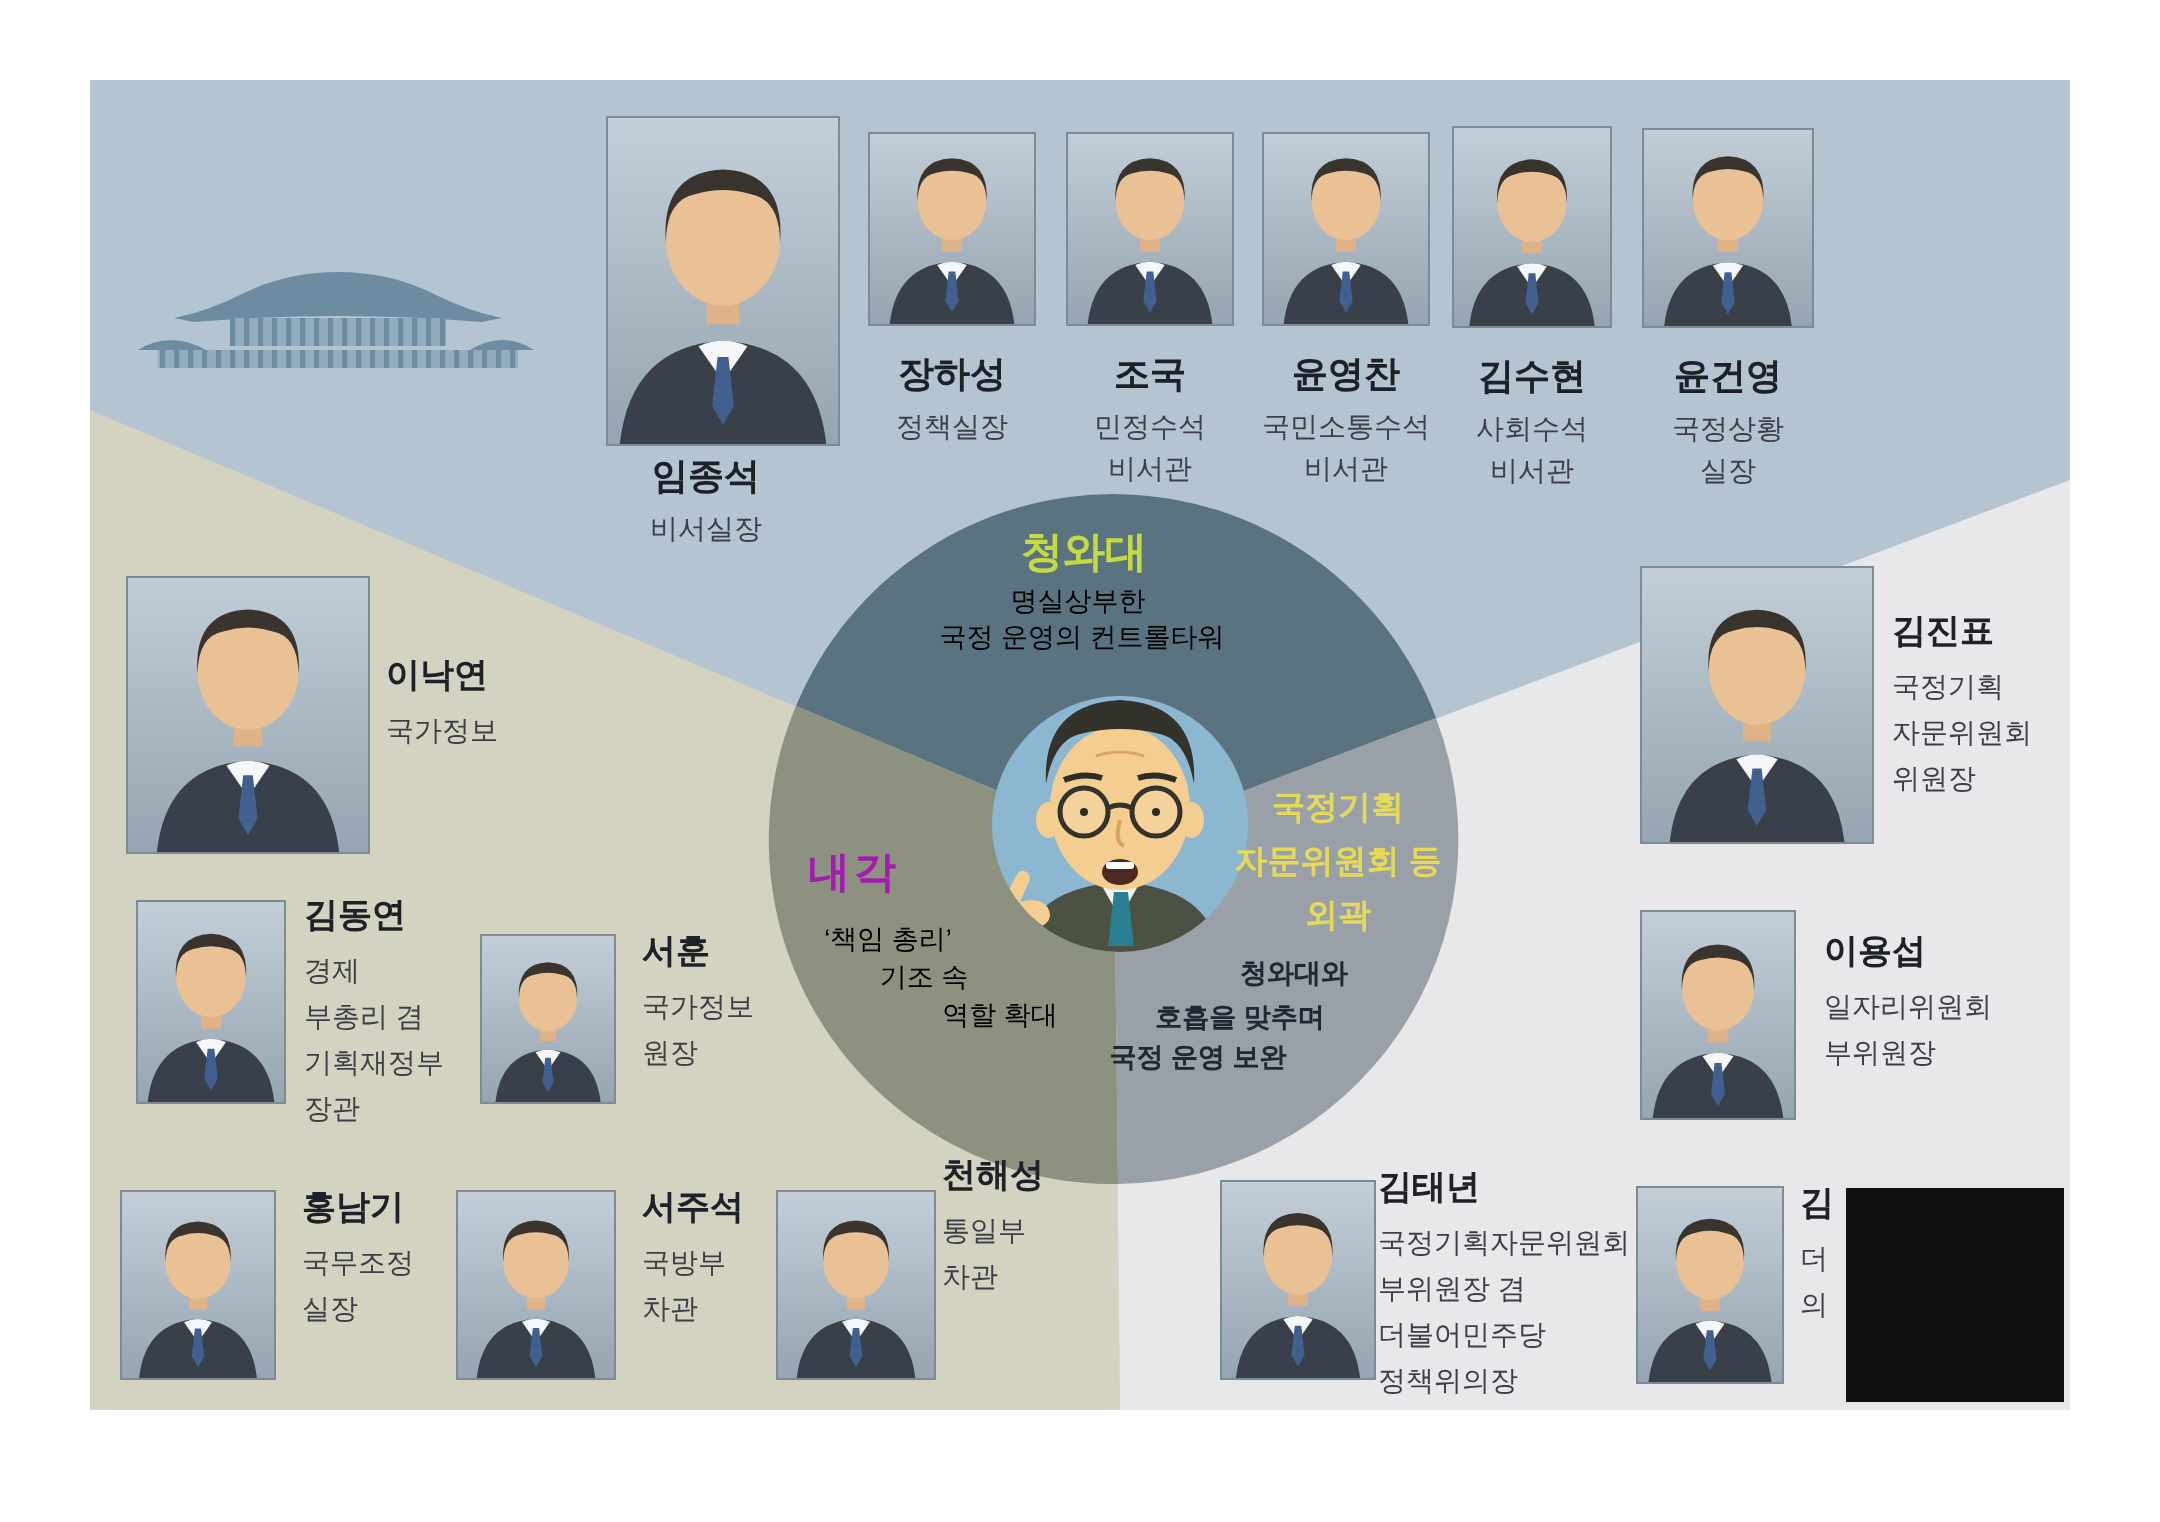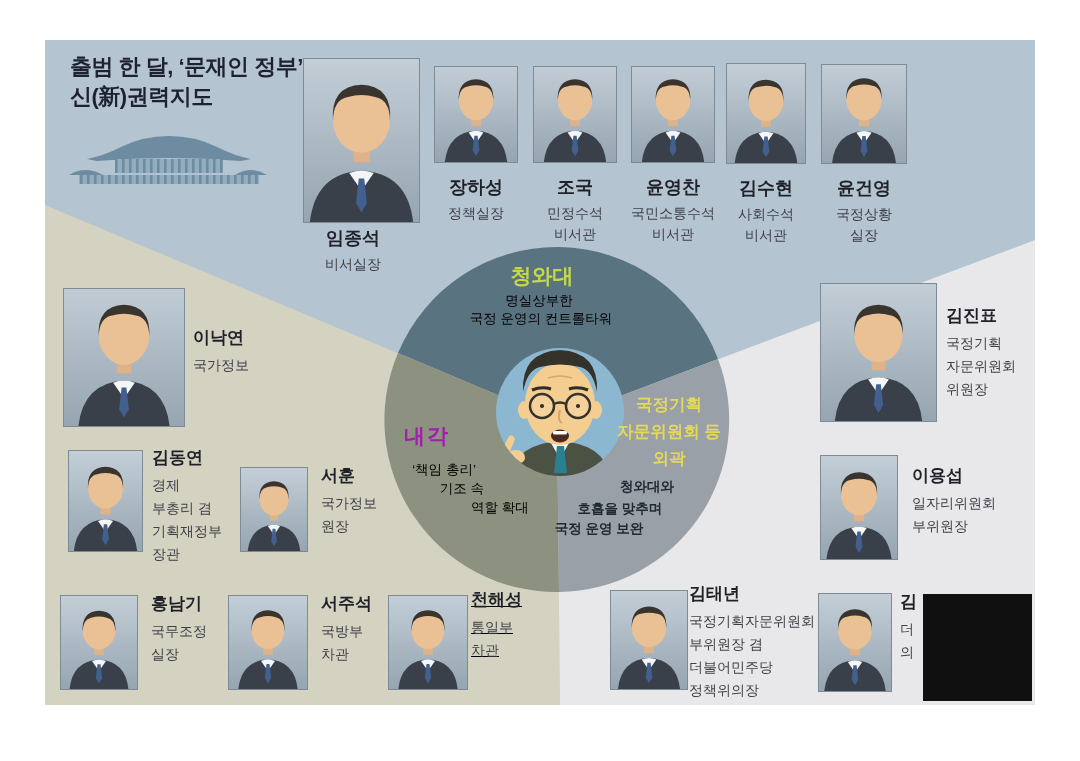--- a/index.html
+++ b/index.html
@@ -91,24 +91,20 @@
 
     <g>
       <path d="M42,119 Q58,116 76,107 Q98,96 124,96 Q150,96 172,107 Q190,116 206,119 L196,121 Q160,118 124,118 Q88,118 52,121 Z" fill="#6d8ca2"></path>
       <rect x="70" y="119" width="108" height="14" fill="url(#colPat)"></rect>
       <rect x="34" y="135" width="180" height="9" fill="url(#colPat)"></rect>
       <path d="M24,135 Q40,125 58,135 Z" fill="#6d8ca2"></path>
       <path d="M190,135 Q206,125 222,135 Z" fill="#6d8ca2"></path>
     </g>
   </svg>
 
-  <div class="title">
-    <div>출범 한 달, ‘문재인 정부’</div>
-    <div>신(新)권력지도</div>
-  </div>
 
   <div class="seg-title t-cwd" style="left:542px;top:262px;">청와대</div>
   <div class="seg-line white" style="left:539px;top:292px;">명실상부한</div>
   <div class="seg-line white" style="left:541px;top:310px;">국정 운영의 컨트롤타워</div>
 
   <div class="seg-title t-cab" style="left:427px;top:422px;">내각</div>
   <div class="seg-line white" style="left:444px;top:461px;">‘책임 총리’</div>
   <div class="seg-line white" style="left:462px;top:480px;">기조 속</div>
   <div class="seg-line white" style="left:500px;top:499px;">역할 확대</div>
 
@@ -346,21 +342,21 @@
         <svg viewBox="0 0 100 120" preserveAspectRatio="xMidYMax slice">
           <rect width="100" height="120" fill="url(#photoGrad)"></rect>
           <rect x="44" y="60" width="12" height="16" fill="#dfb387"></rect>
           <path d="M12,120 Q16,84 50,82 Q84,84 88,120 Z" fill="#3a4049"></path>
           <path d="M41,84 L50,97 L59,84 Q50,80 41,84 Z" fill="#f5f6f7"></path>
           <path d="M48,88 L52,88 L54,106 L50,113 L46,106 Z" fill="#41608f"></path>
           <ellipse cx="50" cy="45" rx="21" ry="24" fill="#e9c195"></ellipse>
           <path d="M29,46 Q27,20 50,19 Q73,20 71,46 Q71,30 60,28 Q50,25 40,28 Q29,30 29,46 Z" fill="#3a342f"></path>
         </svg>
       </div>
-      <div class="plabel right" style="left: 471px; top: 588px; text-decoration: underline;">
+      <div class="plabel right" style="left: 471px; top: 576px;">
         <div class="pname">천해성</div>
         <div class="proles">
             <div>통일부</div>
             <div>차관</div>
           </div>
       </div>
     </div>
       <div class="person">
       <div class="photo" style="left: 820px; top: 283px; width: 117px; height: 139px;">
         <svg viewBox="0 0 100 120" preserveAspectRatio="xMidYMax slice">

